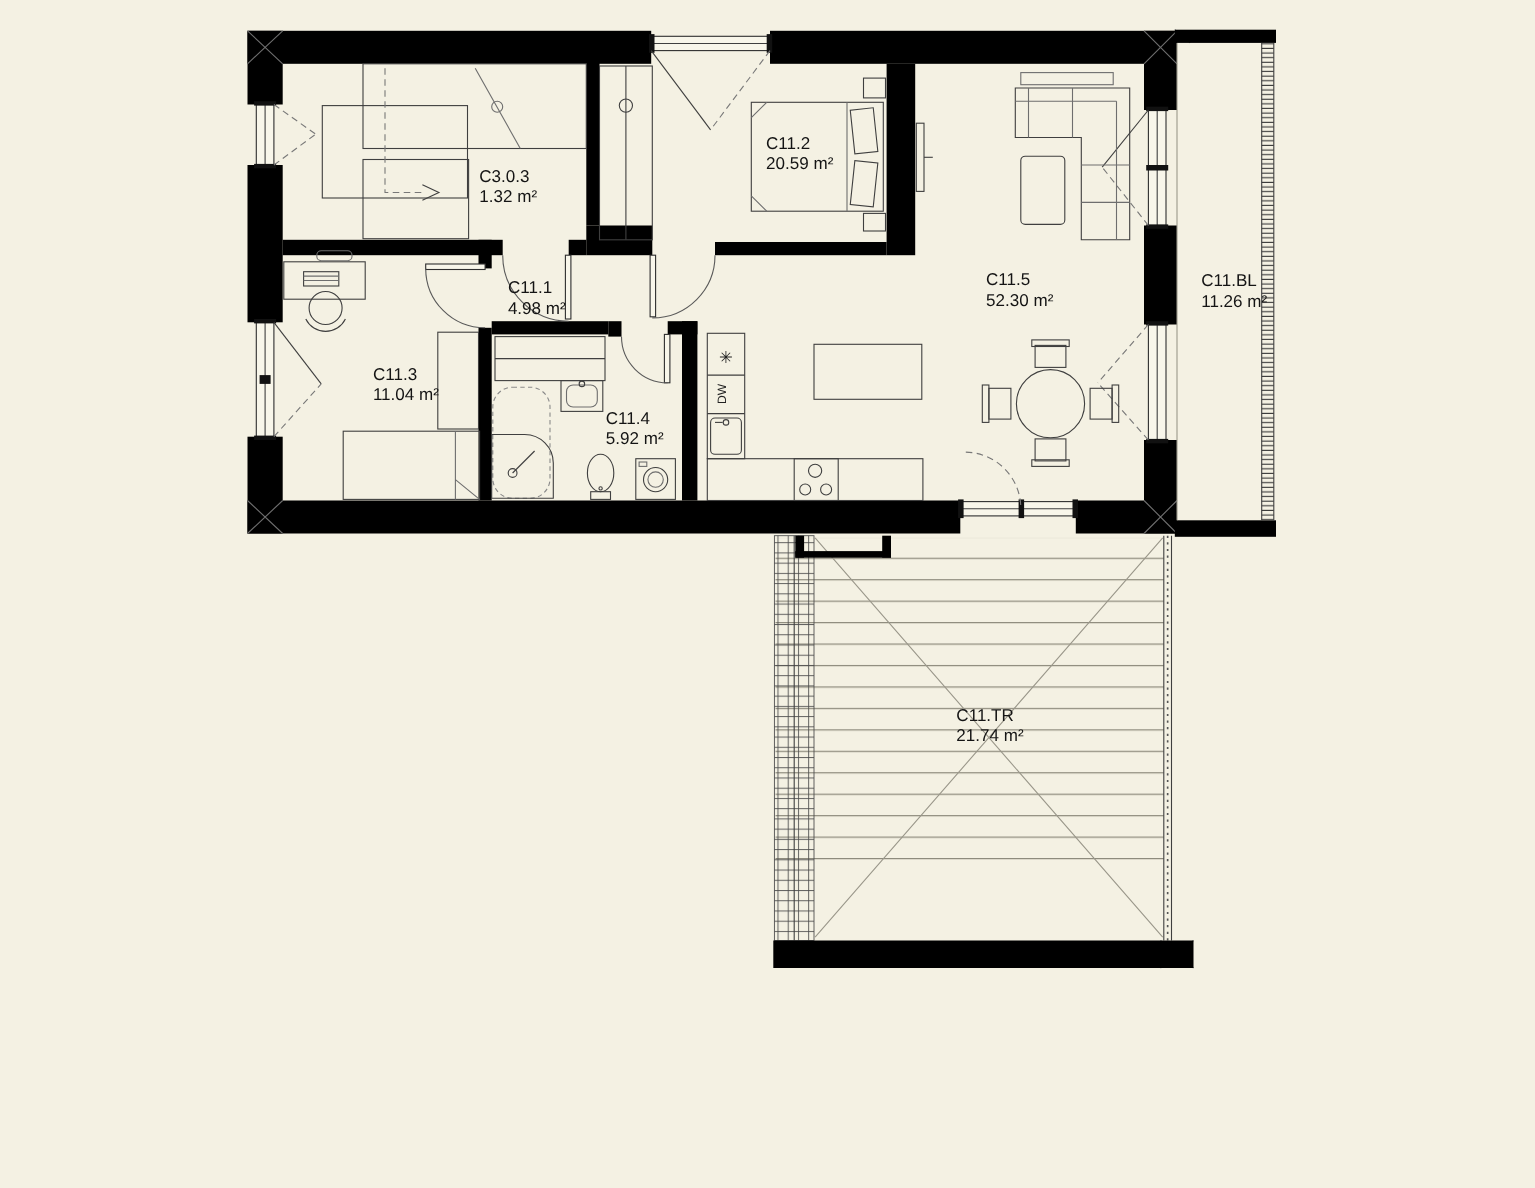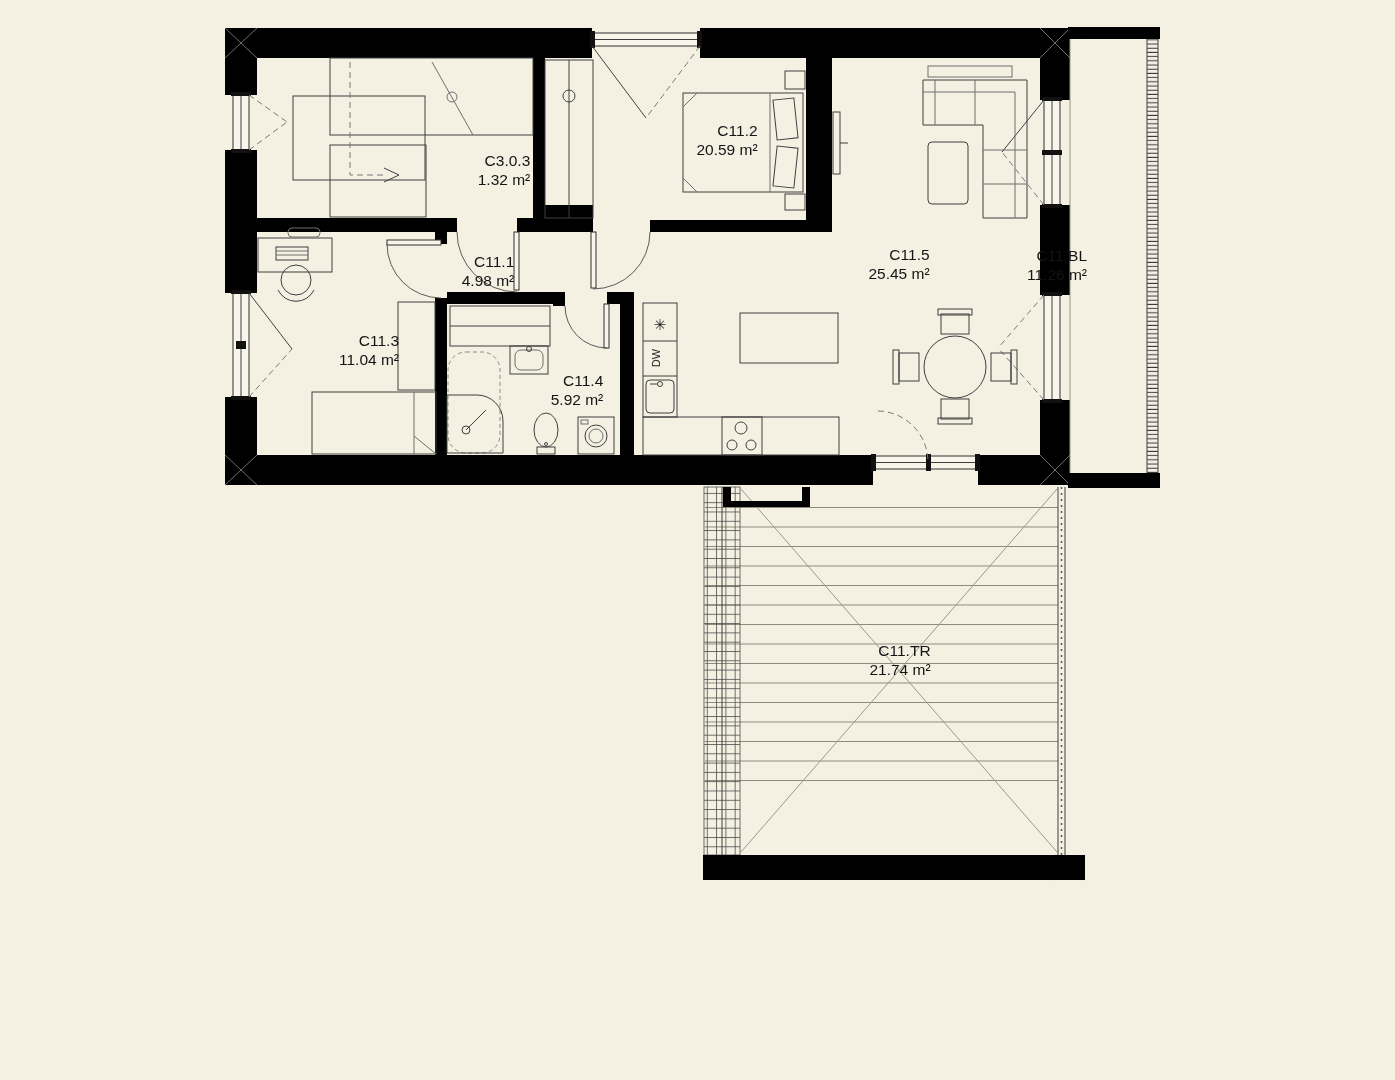--- a/index.html
+++ b/index.html
@@ -1,18 +1,18 @@
 <!DOCTYPE html>
 <html><head>
 <meta charset="utf-8">
 <style>
   html,body{margin:0;padding:0;background:#f4f1e3;width:1395px;height:1080px;overflow:hidden;}
   .stage{position:relative;width:1395px;height:1080px;background:#f4f1e3;font-family:"Liberation Sans",sans-serif;}
   .plan-svg{position:absolute;left:0;top:0;}
-  .room-label{position:absolute;transform:translateX(-50%);text-align:right;color:#141414;
+  .room-label{position:absolute;transform:translateX(-50%);text-align:left;color:#141414;
               font-size:15.5px;line-height:19px;white-space:nowrap;}
   .room-label span{display:block;}
   svg .w{fill:#000;stroke:none;}
   svg .f{fill:none;stroke:#3f3f3f;stroke-width:1;}
   svg .f2{fill:none;stroke:#6e6e6e;stroke-width:1;}
   svg .arc{fill:none;stroke:#5a5a5a;stroke-width:1;}
   svg .d{fill:none;stroke:#787878;stroke-width:1;stroke-dasharray:6 4;}
   svg .dd{fill:none;stroke:#8a8a8a;stroke-width:1;stroke-dasharray:4 3;}
   svg .glz{fill:#f8f6ea;stroke:#2e2e2e;stroke-width:1;}
   svg .cap{fill:#111;stroke:none;}
@@ -305,45 +305,45 @@
     </g>
     <g>
       <rect class="w" x="723" y="487" width="8" height="20"></rect>
       <rect class="w" x="802" y="487" width="8" height="20"></rect>
       <rect class="w" x="723" y="501" width="87" height="6"></rect>
     </g>
     <rect class="w" x="703" y="855" width="382" height="25"></rect>
   </g>
 </svg>
 
-<div class="room-label" style="left:504px;top:151px">
+<div class="room-label" style="left:462px;top:151px">
   <span>C3.0.3</span>
   <span>1.32 m²</span>
 </div>
 <div class="room-label" style="left:488px;top:252px">
   <span>C11.1</span>
   <span>4.98 m²</span>
 </div>
 <div class="room-label" style="left:727px;top:121px">
   <span>C11.2</span>
   <span>20.59 m²</span>
 </div>
 <div class="room-label" style="left:369px;top:331px">
   <span>C11.3</span>
   <span>11.04 m²</span>
 </div>
 <div class="room-label" style="left:577px;top:371px">
   <span>C11.4</span>
   <span>5.92 m²</span>
 </div>
-<div class="room-label" style="left:899px;top:245px">
+<div class="room-label" style="left:927px;top:245px">
   <span>C11.5</span>
-  <span>25.45 m²</span>
-</div>
-<div class="room-label" style="left:1057px;top:246px">
+  <span>52.30 m²</span>
+</div>
+<div class="room-label" style="left:1122px;top:246px">
   <span>C11.BL</span>
   <span>11.26 m²</span>
 </div>
 <div class="room-label" style="left:900px;top:641px">
   <span>C11.TR</span>
   <span>21.74 m²</span>
 </div>
 
 </div>
 

